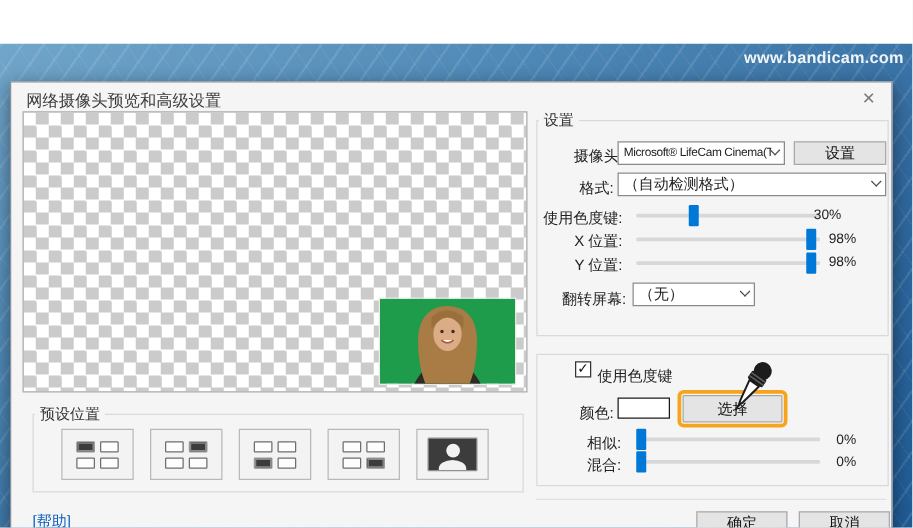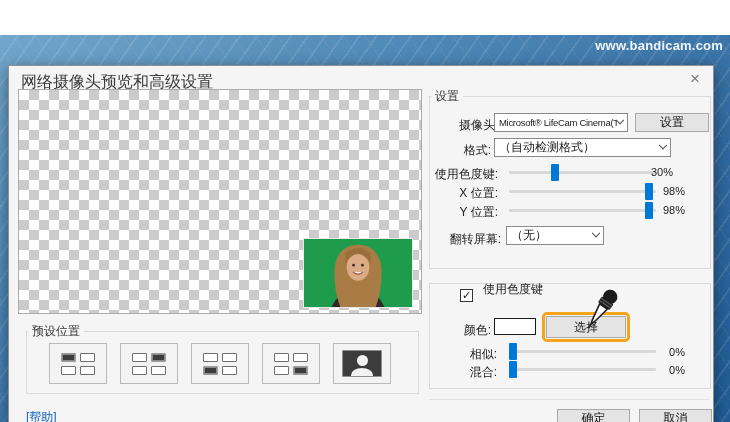--- a/index.html
+++ b/index.html
@@ -9,21 +9,21 @@
     background:linear-gradient(150deg,#72a6ca 0%,#4e88b6 28%,#356f a6 55%,#25619a 75%,#1d5a94 100%);
     background:linear-gradient(150deg,#72a6ca 0%,#4e88b6 30%,#30699f 62%,#1d5a94 100%);margin-top:35px; }
   #desktop::before { content:""; position:absolute; inset:0;
     background:repeating-linear-gradient(125deg, rgba(255,255,255,0.10) 0 2px, rgba(255,255,255,0) 2px 14px),
                repeating-linear-gradient(55deg, rgba(255,255,255,0.05) 0 1px, rgba(255,255,255,0) 1px 18px); }
   .watermark { position:absolute; top:3px; right:7px; color:rgba(255,255,255,0.92);
     font-size:13px; font-weight:bold; letter-spacing:.2px; z-index:1; }
 
   #dialog { position:absolute; left:8px; top:30px; width:706px; height:373px;
     background:#f5f5f5; border:1px solid #8a9197; box-shadow:0 4px 14px rgba(0,0,0,0.45); z-index:2; }
-  .dlg-title { position:absolute; left:12px; top:6px; font-size:16px; color:#3a3a3a; }
+  .dlg-title { position:absolute; left:12px; top:6px; font-size:13px; color:#3a3a3a; }
   .dlg-close { position:absolute; top:3px; right:8px; font-size:17px; color:#7a7a7a;
     width:20px; height:20px; text-align:center; line-height:20px; cursor:default; }
 
   
   #preview { position:absolute; left:9px; top:23px; width:404px; height:225px;
     border:1px solid #ababab;
     background:conic-gradient(#cbcbcb 25%,#ffffff 0 50%,#cbcbcb 0 75%,#ffffff 0) 0 0 / 20px 20px; }
   #webcam { position:absolute; right:8px; bottom:5px; width:110px; height:70px;
     border:1px solid #e9e9e9; }
 
@@ -152,21 +152,21 @@
     </fieldset>
 
     <span class="lbl" style="left:420px; top:51px; width:62px;padding-left:30px;">摄像头:</span>
     <div class="combo small" style="left:485px; top:47px; width:134px;">
       <span class="txt">Microsoft® LifeCam Cinema(TM)</span>
       <span class="chev"></span>
     </div>
     <div class="btn" style="left:626px; top:47px; width:74px;">设置</div>
 
     <span class="lbl" style="left:420px; top:76px; width:62px;">格式:</span>
-    <div class="combo" style="left:485px; top:72px; width:177px;">
+    <div class="combo" style="left:485px; top:72px; width:215px;">
       <span class="txt">（自动检测格式）</span>
       <span class="chev"></span>
     </div>
 
     <span class="lbl" style="left:420px; top:100px; width:69px;">使用色度键:</span>
     <div class="track" style="left:500px; top:105px;">
       <div class="thumb" style="left: calc(30% - 2.4px);"></div>
     </div>
     <span class="sval" style="top:100px;text-align:center;">30%</span>
 
@@ -184,21 +184,21 @@
 
     <span class="lbl" style="left:420px; top:165px; width:72px;">翻转屏幕:</span>
     <div class="combo" style="left:497px; top:160px; width:98px;">
       <span class="txt">（无）</span>
       <span class="chev"></span>
     </div>
 
     <div class="box2" id="chroma-box"></div>
 
     <div class="checkbox">✓</div>
-    <span class="lbl" style="left:469px; top:215px; width:70px; text-align:center;">使用色度键</span>
+    <span class="lbl" style="left:469px; top:227px; width:70px; text-align:left;">使用色度键</span>
 
     <span class="lbl" style="left:430px; top:256px; width:52px;">颜色:</span>
     <div class="swatch"></div>
     <div class="btn select-btn">选择</div>
 
     <svg id="dropper" viewBox="0 0 60 64">
       <g transform="translate(27,28) rotate(35)">
         <circle cx="0" cy="-16" r="7.2" fill="#1c1c1c"></circle>
         <rect x="-7" y="-12" width="14" height="7.5" rx="1.5" fill="#1c1c1c"></rect>
         <line x1="-7" y1="-9.8" x2="7" y2="-9.8" stroke="#5e5e5e" stroke-width="1.2"></line>

